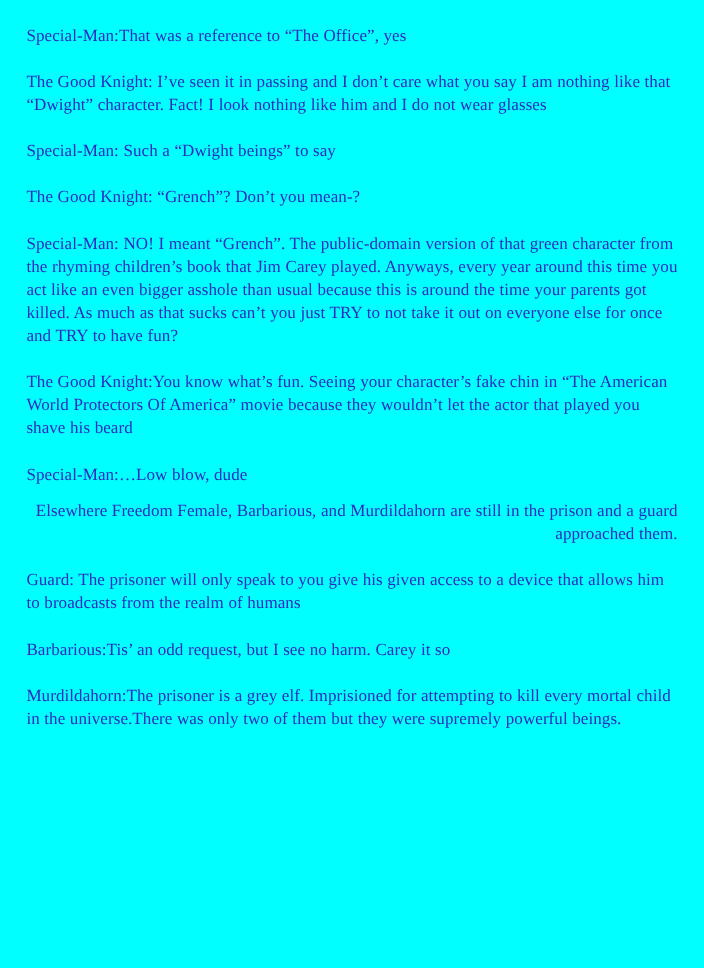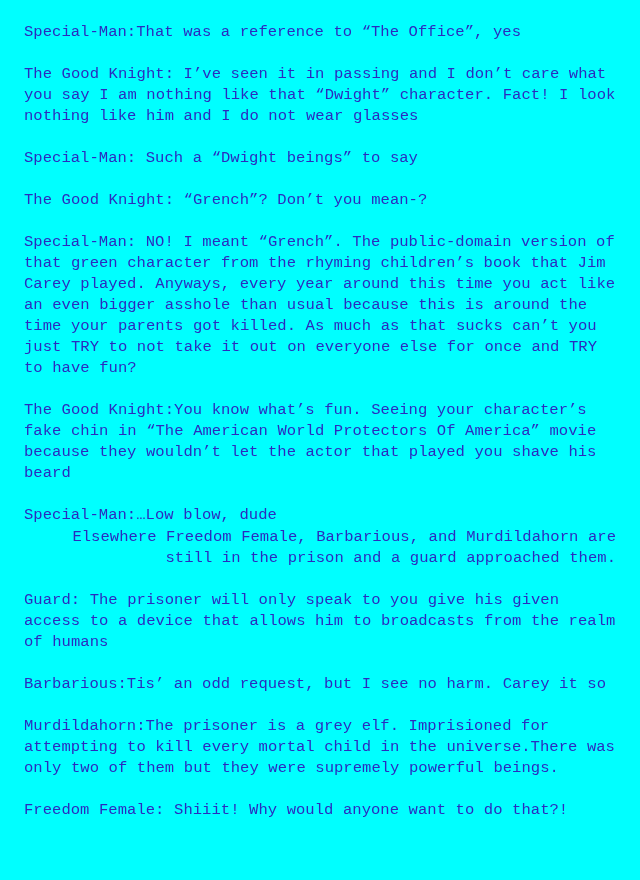--- a/index.html
+++ b/index.html
@@ -12,33 +12,32 @@
     background: #00FFFF;
     font-family: "Liberation Serif", serif;
     overflow: hidden;
   }
   #page {
     width: 640px;
     height: 660px;
     background: #00FFFF;
     box-sizing: border-box;
     padding: 22px 24px 0 24px;
-    font-family: Liberation Mono, monospace;
   }
   .para {
     color: #2B2BBF;
     font-size: 15.5px;
     line-height: 21px;
     margin: 0 0 21px 0;
     text-align: left;
     letter-spacing: 0.05px;
     word-spacing: 0.2px;
   }
   .para.tight {
-    margin-bottom: 1px;
+    margin-bottom: 12px;
   }
   .para.tight + .para {
     margin-top: 0;
     text-align: right;
   }
 </style>
 </head>
 <body>
 
 <div id="page">
@@ -47,15 +46,14 @@
       <p class="para">The Good Knight: I’ve seen it in passing and I don’t care what you say I am nothing like that “Dwight” character. Fact! I look nothing like him and I do not wear glasses</p>
       <p class="para">Special-Man: Such a “Dwight beings” to say</p>
       <p class="para">The Good Knight: “Grench”? Don’t you mean-?</p>
       <p class="para">Special-Man: NO! I meant “Grench”. The public-domain version of that green character from the rhyming children’s book that Jim Carey played. Anyways, every year around this time you act like an even bigger asshole than usual because this is around the time your parents got killed. As much as that sucks can’t you just TRY to not take it out on everyone else for once and TRY to have fun?</p>
       <p class="para">The Good Knight:You know what’s fun. Seeing your character’s fake chin in “The American World Protectors Of America” movie because they wouldn’t let the actor that played you shave his beard</p>
       <p class="para tight">Special-Man:…Low blow, dude</p>
       <p class="para">Elsewhere Freedom Female, Barbarious, and Murdildahorn are still in the prison and a guard approached them.</p>
       <p class="para">Guard: The prisoner will only speak to you give his given access to a device that allows him to broadcasts from the realm of humans</p>
       <p class="para">Barbarious:Tis’ an odd request, but I see no harm. Carey it so</p>
       <p class="para">Murdildahorn:The prisoner is a grey elf. Imprisioned for attempting to kill every mortal child in the universe.There was only two of them but they were supremely powerful beings.</p>
-      <p class="para">Freedom Female: Shiiit! Why would anyone want to do that?!</p>
     </div>
 </div>
 
 </body></html>

